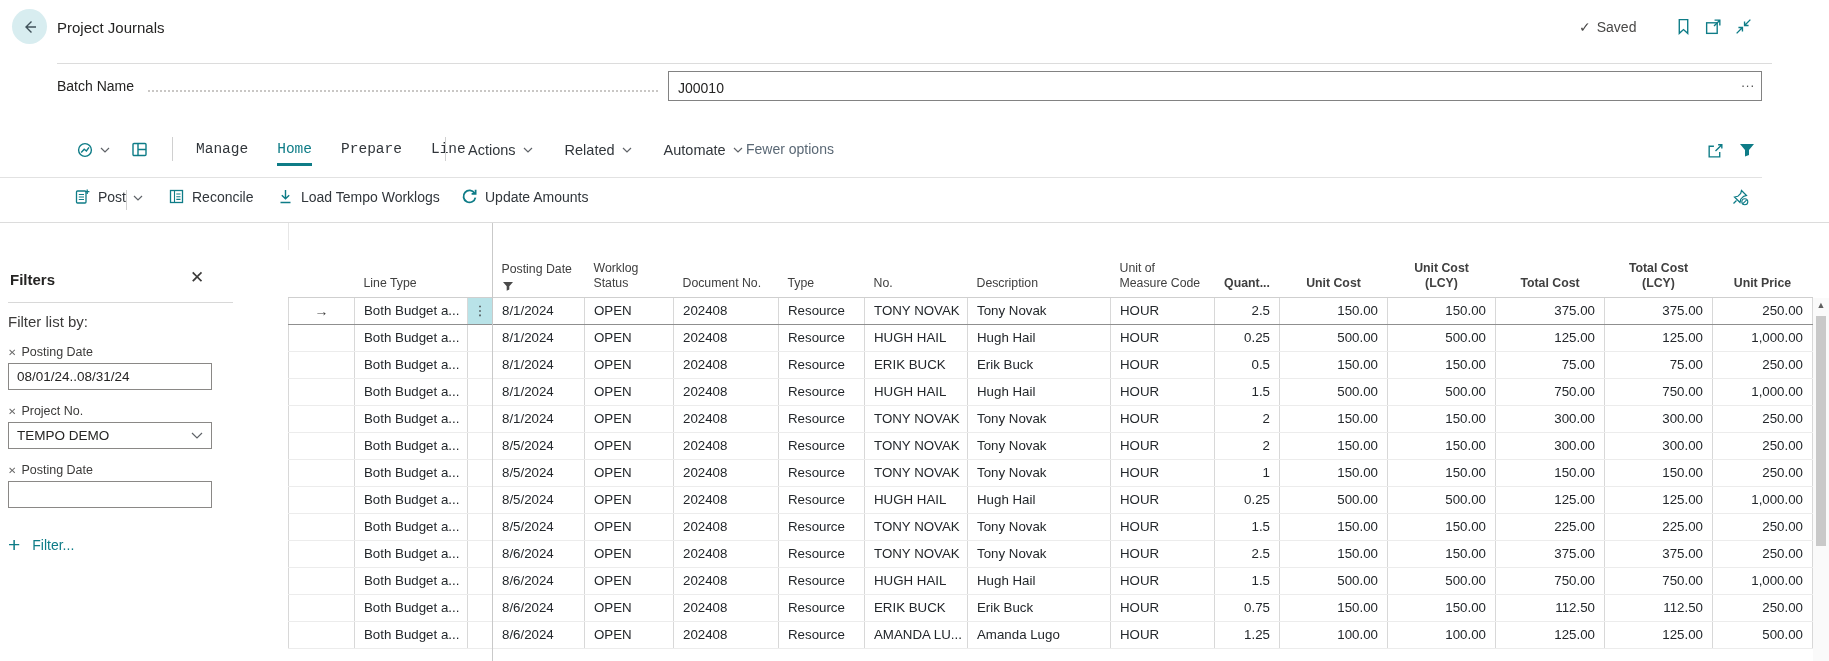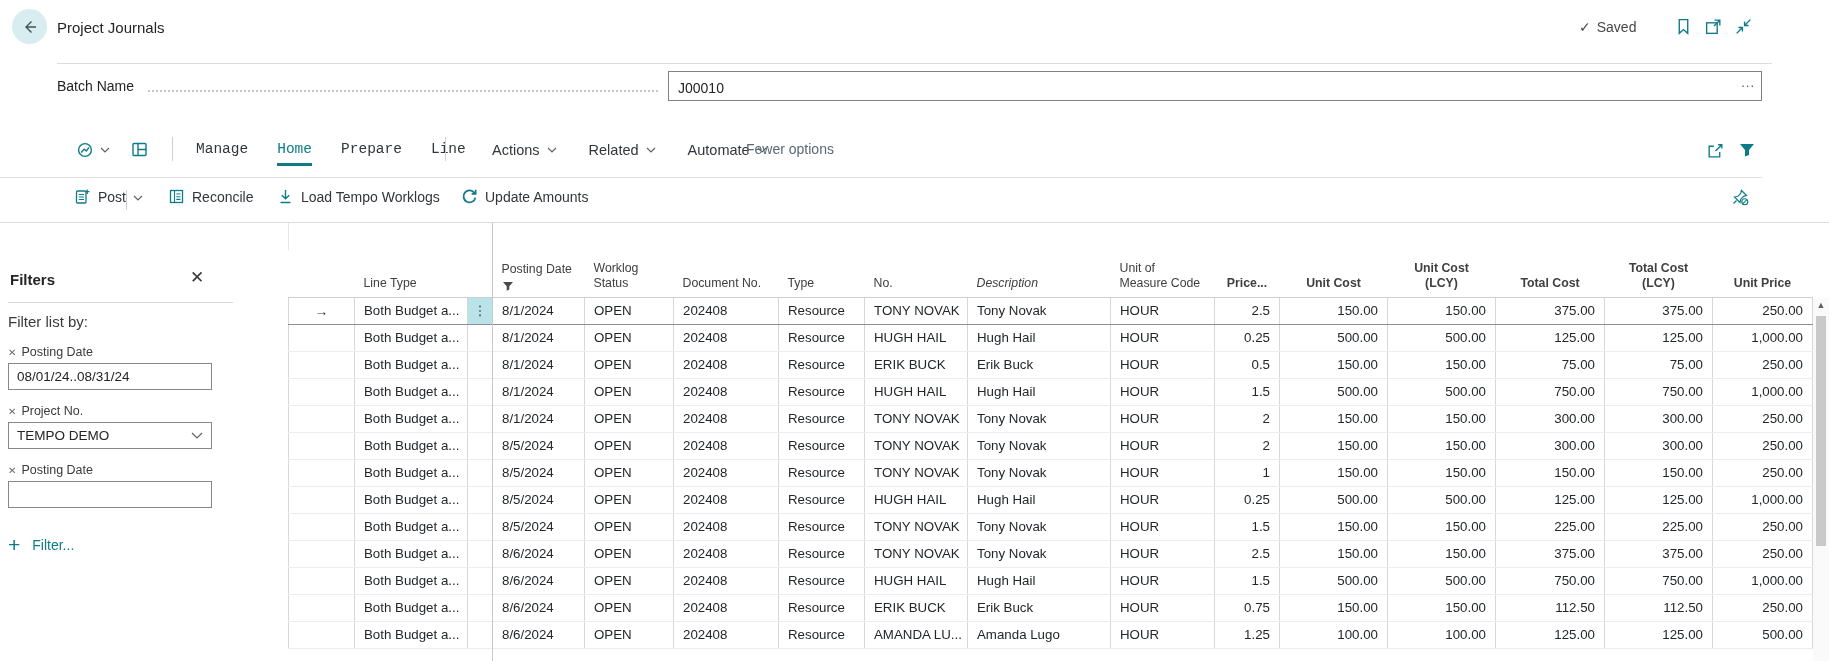--- a/index.html
+++ b/index.html
@@ -26,21 +26,21 @@
   #batch-lookup { position:absolute; right:7px; top:4px; font-size:13px; color:#4f4f4f;
     letter-spacing:1px; cursor:pointer; }
 
   
   #menu-row { left:0; top:134px; width:1829px; height:32px; }
   .mi { position:absolute; top:7px; cursor:pointer; }
   .vsep { position:absolute; top:3px; width:1px; height:24px; background:#d0d0d0; }
   .tabs { position:absolute; left:196px; top:0; height:32px; display:flex; gap:29px;font-family:Liberation Mono, monospace; }
   .tab { font-size:14.5px; color:#31363b; line-height:30px; cursor:pointer; }
   .tab.active { color:var(--accent); box-shadow:inset 0 -3px 0 var(--accent); }
-  .drops { position:absolute; left:492px; top:0; height:32px; display:flex; gap:32px; }
+  .drops { position:absolute; left:468px; top:0; height:32px; display:flex; gap:32px; }
   .drop { font-size:14.5px; color:#31363b; line-height:30px; display:flex; gap:7px; align-items:center; cursor:pointer; }
   #fewer-options { position:absolute; left:746px; top:0; line-height:30px; font-size:14px; color:#5a6875; cursor:pointer; }
   #divider-menu { left:0; top:177px; width:1762px; height:1px; background:#e2e2e2; }
   #action-row { left:0; top:182px; width:1829px; height:36px; }
   .act { position:absolute; top:6px; display:flex; align-items:center; gap:7px; cursor:pointer;
     font-size:14px; color:#31363b; }
   #divider-ribbon { left:0; top:222px; width:1829px; height:1px; background:#dcdcdc; }
 
   
   #filters-title { left:10px; top:271px; font-size:15px; font-weight:bold; color:#252423; }
@@ -273,24 +273,24 @@
         <th style="width: 113px;"><span>Line Type</span></th>
         <th style="width: 25px;"><span></span></th>
         <th style="width: 92px;"><span>Posting Date</span><svg class="th-funnel" width="12" height="11" viewBox="0 0 12 11">
             <path d="M1 1 H11 L7.3 5.3 V8.6 L4.7 9.8 V5.3 Z" fill="#4a4a4a"></path>
           </svg></th>
         <th style="width: 89px;"><span>Worklog
 Status</span></th>
         <th style="width: 105px;"><span>Document No.</span></th>
         <th style="width: 86px;"><span>Type</span></th>
         <th style="width: 103px;"><span>No.</span></th>
-        <th style="width: 143px; font-style: italic;"><span>Description</span></th>
+        <th style="width: 143px;"><span>Description</span></th>
         <th style="width: 104px;"><span>Unit of
 Measure Code</span></th>
-        <th class="al-right" style="width: 65px;"><span>Price...</span></th>
+        <th class="al-right" style="width: 65px;"><span>Quant...</span></th>
         <th class="al-right" style="width: 108px;"><span>Unit Cost</span></th>
         <th class="al-right" style="width: 108px;"><span>Unit Cost (LCY)</span></th>
         <th class="al-right" style="width: 109px;"><span>Total Cost</span></th>
         <th class="al-right" style="width: 108px;"><span>Total Cost (LCY)</span></th>
         <th class="al-right" style="width: 100px;"><span>Unit Price</span></th>
       </tr>
     </thead>
   <tbody>
       <tr class="active">
         <td class="sel">→</td>

